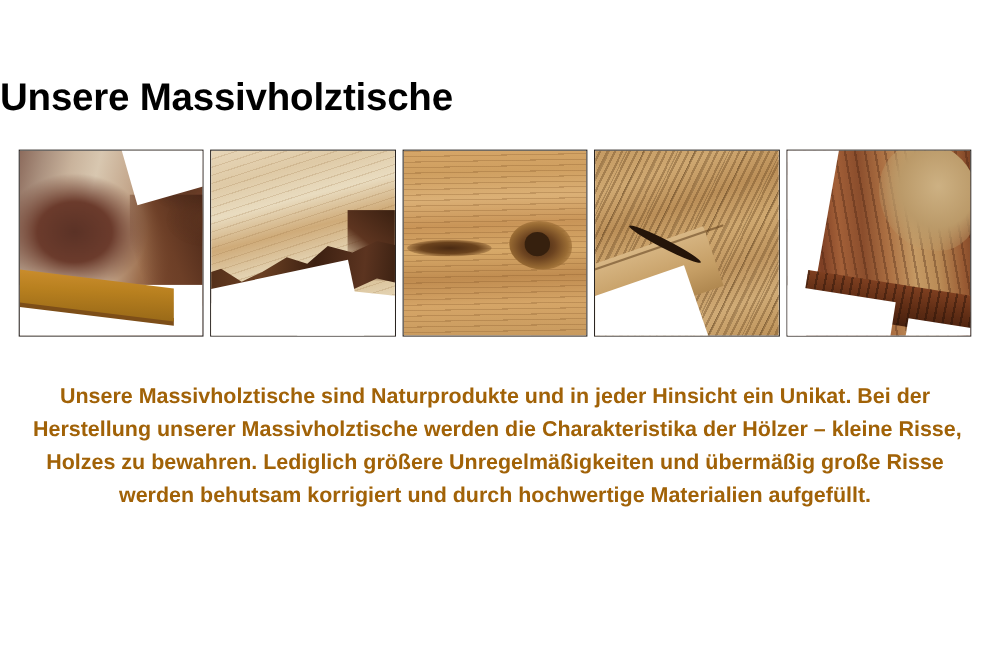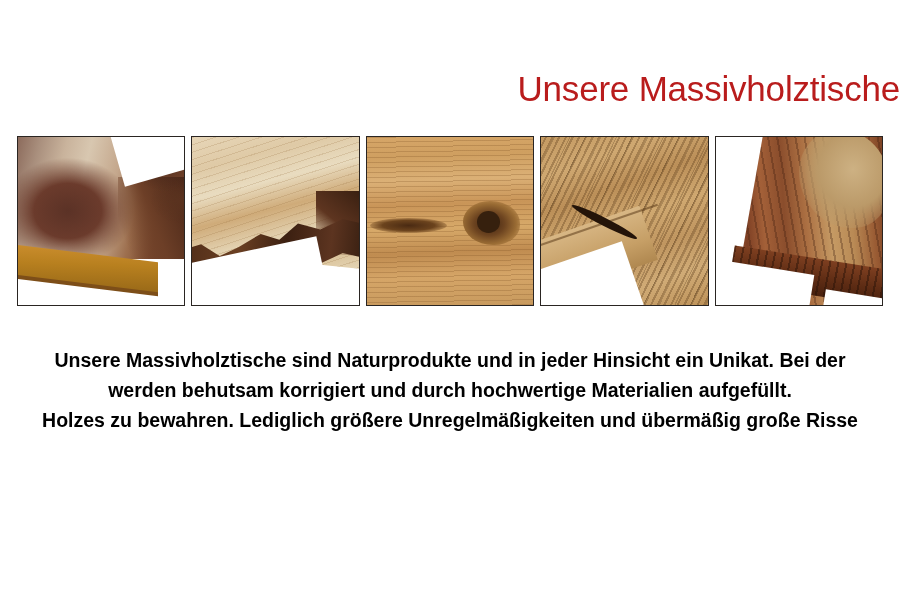--- a/index.html
+++ b/index.html
@@ -19,24 +19,24 @@
     height: 600px;
     background: #ffffff;
   }
 
   
   .title {
     position: absolute;
     top: 68px;
     left: 0;
     width: 900px;
-    text-align: right;
+    text-align: left;
     font-size: 35px;
-    font-weight: normal;
-    color: #b91c1c;
+    font-weight: bold;
+    color: #000000;
     letter-spacing: -0.2px;
     line-height: 42px;
   }
 
   
   .gallery {
     position: absolute;
     top: 136px;
     left: 17px;
     width: 866px;
@@ -364,21 +364,21 @@
 
   
   .body-text {
     position: absolute;
     top: 345px;
     left: 30px;
     width: 840px;
     text-align: center;
     font-size: 19.5px;
     font-weight: bold;
-    color: #000000;
+    color: #a16207;
     line-height: 30px;
   }
   .body-text .ln { display: block; white-space: nowrap; }
 </style>
 </head>
 <body>
 
 <div class="page">
 
   <div class="title">Unsere Massivholztische</div>
@@ -440,17 +440,18 @@
         <div class="p5-band-grain"></div>
         <div class="p5-white-bl"></div>
         <div class="p5-white-br"></div>
       </div>
     </div>
 
   </div>
 
   <div class="body-text">
     <span class="ln">Unsere Massivholztische sind Naturprodukte und in jeder Hinsicht ein Unikat. Bei der</span>
+    <span class="ln">Herstellung unserer Massivholztische werden die Charakteristika der Hölzer – kleine Risse,</span>
+    <span class="ln">Holzes zu bewahren. Lediglich größere Unregelmäßigkeiten und übermäßig große Risse</span>
     <span class="ln">werden behutsam korrigiert und durch hochwertige Materialien aufgefüllt.</span>
-    <span class="ln">Holzes zu bewahren. Lediglich größere Unregelmäßigkeiten und übermäßig große Risse</span>
   </div>
 
 </div>
 
 </body></html>

